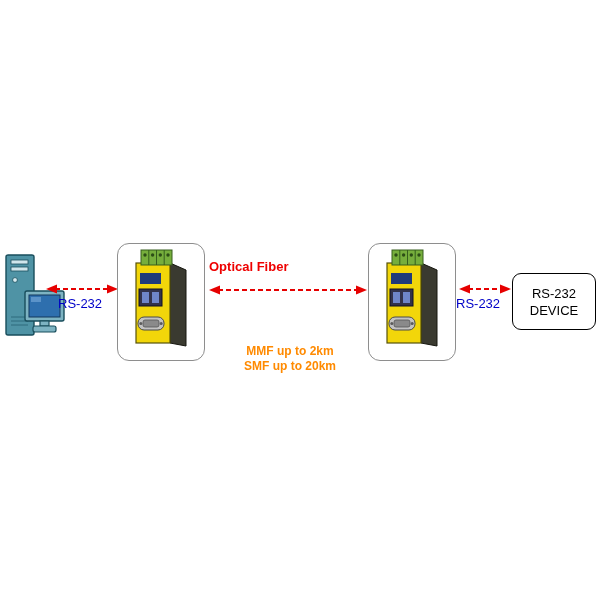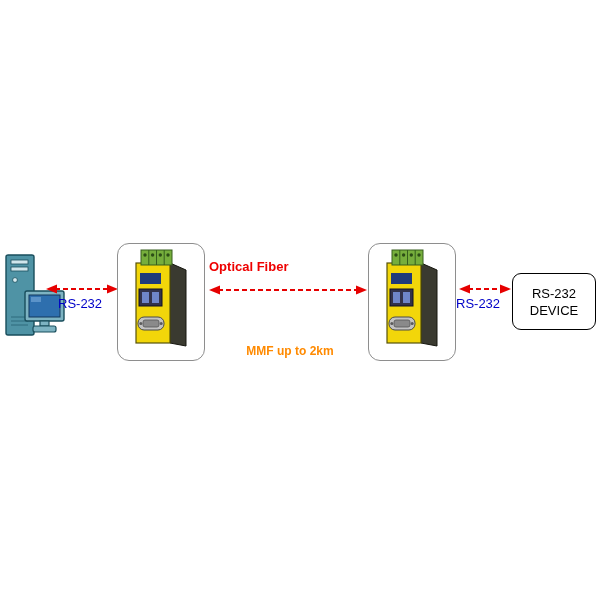--- a/index.html
+++ b/index.html
@@ -132,20 +132,21 @@
   </div>
 
   <div class="abs label fiber-title">Optical Fiber</div>
   <svg class="abs arrow arrow-mid" viewBox="0 0 158 14">
     <polygon class="arrow-head" points="0,7 11,2.5 11,11.5"></polygon>
     <line class="arrow-line" x1="9" y1="7" x2="149" y2="7"></line>
     <polygon class="arrow-head" points="158,7 147,2.5 147,11.5"></polygon>
   </svg>
   <div class="abs fiber-specs">
     <div>MMF up to 2km</div>
+    <div>SMF up to 20km</div>
   </div>
 
   <div class="abs converter conv2">
     <svg width="66" height="106" viewBox="0 0 66 106">
       <polygon class="dev-dark" points="42,14 58,21 58,97 42,94" stroke="#16160f" stroke-width="1"></polygon>
       <rect class="dev-yellow" x="8" y="14" width="34" height="80" stroke="#56520a" stroke-width="1.2"></rect>
       <g>
         <rect class="dev-green" x="13" y="1" width="31" height="15" stroke="#365f1d" stroke-width="1"></rect>
         <line x1="20.8" y1="1" x2="20.8" y2="16" stroke="#365f1d" stroke-width="1"></line>
         <line x1="28.5" y1="1" x2="28.5" y2="16" stroke="#365f1d" stroke-width="1"></line>

